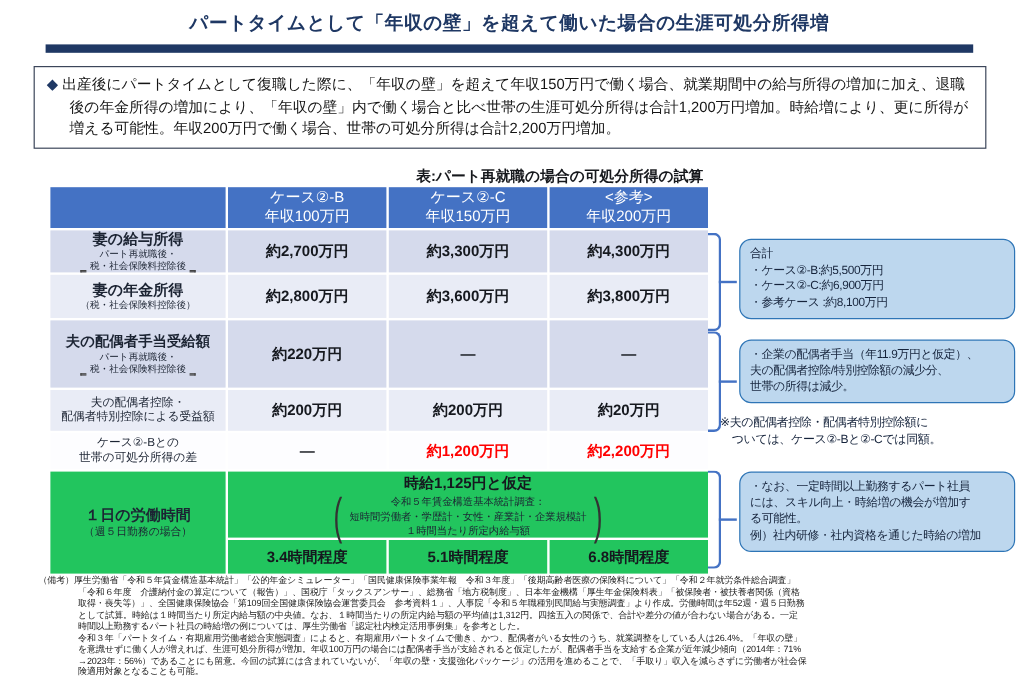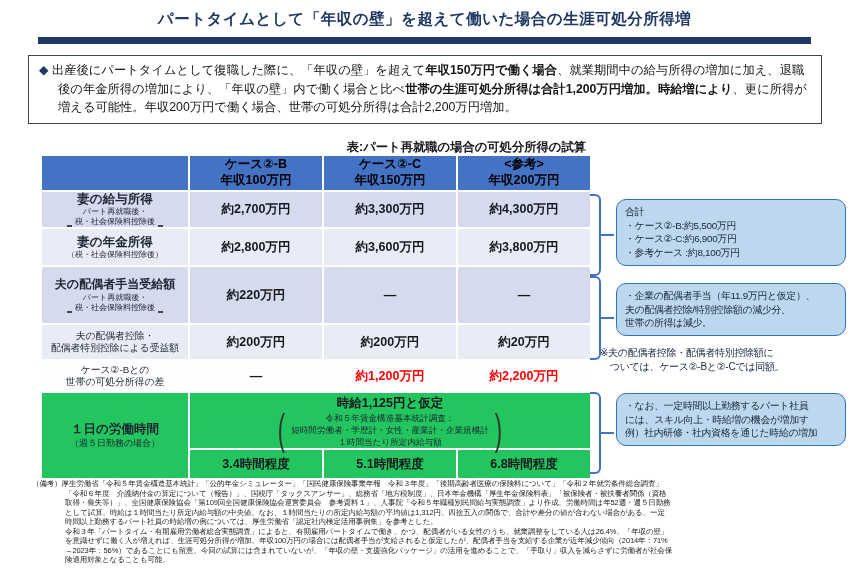--- a/index.html
+++ b/index.html
@@ -6,30 +6,30 @@
   body{font-family:"Liberation Sans","DejaVu Sans",sans-serif;}
   .page{position:relative;width:849px;height:575px;background:#fff;overflow:hidden;color:#111;}
 
   .page-title{position:absolute;top:9px;left:0;width:849px;text-align:center;
     font-size:15.5px;font-weight:bold;color:#1F3864;letter-spacing:.5px;}
   .title-bar{position:absolute;top:37px;left:38px;width:773px;height:7px;background:#1F3864;}
 
   .summary-box{position:absolute;top:55px;left:28px;width:773px;border:1.6px solid #3c465a;
     padding:5px 9px 6px 10px;font-size:12.3px;line-height:1.52;color:#141414;}
   .summary-box .seg-wrap{display:block;padding-left:19px;text-indent:-19px;}
-  .summary-box b{font-weight:bold;}
+  .summary-box b{font-weight:normal;}
   .summary-box .diamond{color:#1F3864;}
 
   .table-title{position:absolute;top:139px;left:40px;width:546px;text-align:right;
     font-size:12.3px;font-weight:bold;color:#16181c;}
 
   table.est{position:absolute;top:154px;left:40px;width:546px;border-collapse:separate;
     border-spacing:2px;table-layout:fixed;}
   table.est td,table.est th{text-align:center;vertical-align:middle;padding:0 2px;}
-  th.hd{background:#4472C4;color:#000000;font-size:12.5px;font-weight:bold;line-height:1.25;height:34px;}
+  th.hd{background:#4472C4;color:#ffffff;font-size:12.5px;font-weight:normal;line-height:1.25;height:34px;}
   .band-a td{background:#D5DAEC;}
   .band-b td{background:#E9ECF6;}
   .band-w td{background:#FDFDFF;}
   .band-c td{background:#22c55e;}
   td.lab{color:#1c2433;}
   .lab-main{font-size:12.5px;font-weight:bold;line-height:1.15;}
   .lab-sub{font-size:8px;line-height:1.25;color:#1c2433;margin-top:1px;}
   .lab-small{font-size:9.8px;line-height:1.3;}
   td.val{font-size:12.5px;font-weight:600;color:#15181e;white-space:nowrap;}
   td.val.red{color:#FF0000;font-weight:bold;}
@@ -203,20 +203,21 @@
       <div>夫の配偶者控除/特別控除額の減少分、</div>
       <div>世帯の所得は減少。</div>
     </div>
   <div class="side-note" style="top:346px">
       <div>※夫の配偶者控除・配偶者特別控除額に</div>
       <div>　ついては、ケース②-Bと②-Cでは同額。</div>
     </div>
   <div class="callout" style="top:393px">
       <div>・なお、一定時間以上勤務するパート社員</div>
       <div>には、スキル向上・時給増の機会が増加す</div>
+      <div>る可能性。</div>
       <div>例）社内研修・社内資格を通じた時給の増加</div>
     </div>
 
   <div class="footnote" id="footnote">
       <div>（備考）厚生労働省「令和５年賃金構造基本統計」「公的年金シミュレーター」「国民健康保険事業年報　令和３年度」「後期高齢者医療の保険料について」「令和２年就労条件総合調査」</div>
       <div class="ind">「令和６年度　介護納付金の算定について（報告）」、国税庁「タックスアンサー」、総務省「地方税制度」、日本年金機構「厚生年金保険料表」「被保険者・被扶養者関係（資格</div>
       <div class="ind">取得・喪失等）」、全国健康保険協会「第109回全国健康保険協会運営委員会　参考資料１」、人事院「令和５年職種別民間給与実態調査」より作成。労働時間は年52週・週５日勤務</div>
       <div class="ind">として試算。時給は１時間当たり所定内給与額の中央値。なお、１時間当たりの所定内給与額の平均値は1,312円。四捨五入の関係で、合計や差分の値が合わない場合がある。一定</div>
       <div class="ind">時間以上勤務するパート社員の時給増の例については、厚生労働省「認定社内検定活用事例集」を参考とした。</div>
       <div class="ind">令和３年「パートタイム・有期雇用労働者総合実態調査」によると、有期雇用パートタイムで働き、かつ、配偶者がいる女性のうち、就業調整をしている人は26.4%。「年収の壁」</div>

